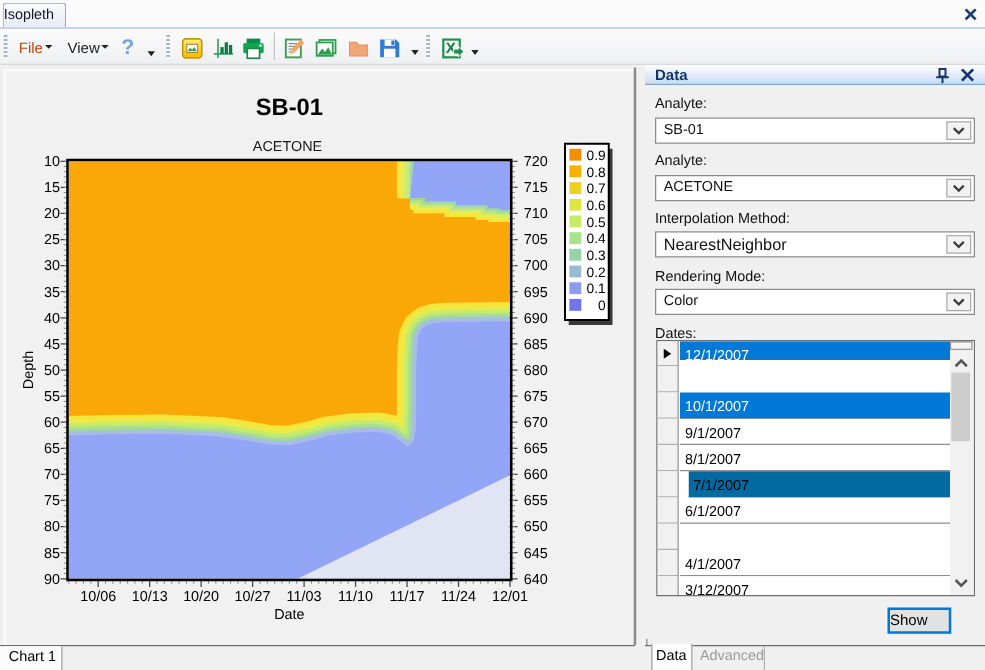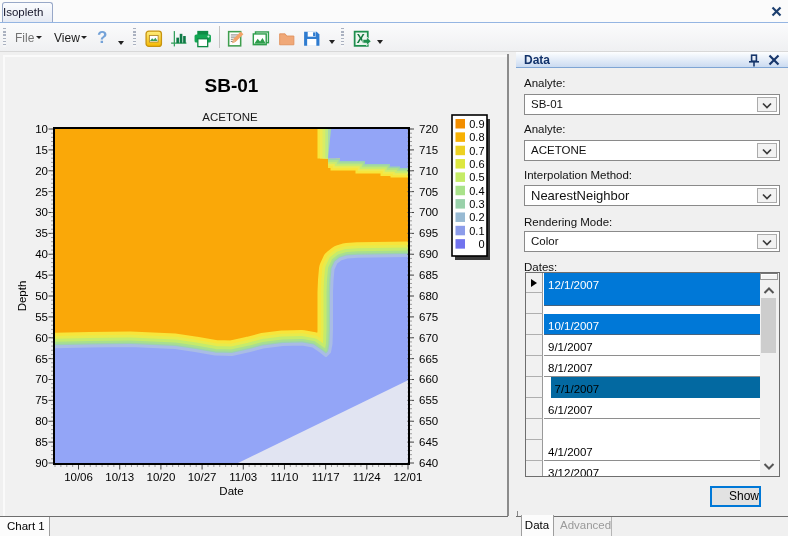--- a/index.html
+++ b/index.html
@@ -11,21 +11,21 @@
 <svg width="11" height="11" viewBox="0 0 11 11" style="position:absolute;left:771px;top:6px">
     <g stroke="#1C3E6E" stroke-width="2.2">
       <line x1="1.5" y1="1.5" x2="9.5" y2="9.5"></line>
       <line x1="9.5" y1="1.5" x2="1.5" y2="9.5"></line>
     </g>
   </svg>
 
 <div style="position:absolute;left:0;top:23px;width:788px;height:28px;background:linear-gradient(#FBFBFC,#EFF0F2);border-bottom:1px solid #D8D8D8"></div>
 <div class="grip" style="left:3px"></div>
 <div class="grip" style="left:133px"></div>
-<div style="position:absolute;left:15px;top:28px;height:20px;line-height:20px;font-size:12px;color:#737373">File</div>
+<div style="position:absolute;left:15px;top:28px;height:20px;line-height:20px;font-size:12px;color:#c2410c">File</div>
 <div style="position:absolute;left:36px;top:36px;width:0;height:0;border:3px solid transparent;border-top:3.8px solid #222"></div>
 <div style="position:absolute;left:54px;top:28px;height:20px;line-height:20px;font-size:12px;color:#1a1a1a">View</div>
 <div style="position:absolute;left:81px;top:36px;width:0;height:0;border:3px solid transparent;border-top:3.8px solid #222"></div>
 <div style="position:absolute;left:97px;top:27px;height:22px;line-height:22px;font-size:17px;font-weight:bold;color:#74A2D8">?</div>
 <div style="position:absolute;left:118px;top:41px;width:0;height:0;border:3.2px solid transparent;border-top:4px solid #222"></div>
 <svg width="17.5" height="17.5" viewBox="0 0 16 16" style="position:absolute;left:145px;top:30px">
     <defs>
       <linearGradient id="g1" x1="0" y1="0" x2="0" y2="1">
         <stop offset="0" stop-color="#FFEE7E"></stop>
         <stop offset="1" stop-color="#F5B800"></stop>
@@ -485,21 +485,21 @@
   </div>
 <div style="position:absolute;left:524px;top:230.5px;width:253.5px;height:19.5px;background:#fff;border:1px solid #8A8A8A">
 <div style="position:absolute;left:6px;top:0;height:19.5px;line-height:19.5px;font-size:11.5px;color:#111">Color</div>
 <div style="position:absolute;right:2px;top:2px;width:18px;height:13.5px;background:#F2F2F2;border:1px solid #ABABAB">
 <svg width="18" height="13" viewBox="0 0 18 13">
         <polyline points="5,4.5 9,8.5 13,4.5" fill="none" stroke="#3B3B3B" stroke-width="1.7"></polyline>
       </svg></div>
   </div>
 <div style="position:absolute;left:524.5px;top:271.5px;width:255px;height:205px;background:#fff;border:1px solid #6E6E6E;box-sizing:border-box;overflow:hidden">
     <div style="position:absolute;left:0;top:0.0px;width:17.5px;height:20.9px;background:#F1F1F1;border-right:1px solid #999;border-bottom:1px solid #AFAFAF;box-sizing:border-box"></div>
-    <div style="position:absolute;left:18.5px;top:0.0px;right:19px;height:33px;background:#0078D7;color:#fff;border-bottom:1px solid #46637F;box-sizing:border-box;font-size:11.5px;line-height:20.9px;padding-left:4px;padding-top:2px">12/1/2007</div>
+    <div style="position:absolute;left:18.5px;top:0.0px;right:19px;height:15px;background:#0078D7;color:#fff;border-bottom:1px solid #46637F;box-sizing:border-box;font-size:11.5px;line-height:20.9px;padding-left:4px;padding-top:2px">12/1/2007</div>
     <div style="position:absolute;left:0;top:20.9px;width:17.5px;height:20.9px;background:#F1F1F1;border-right:1px solid #999;border-bottom:1px solid #AFAFAF;box-sizing:border-box"></div>
     <div style="position:absolute;left:0;top:41.8px;width:17.5px;height:20.9px;background:#F1F1F1;border-right:1px solid #999;border-bottom:1px solid #AFAFAF;box-sizing:border-box"></div>
     <div style="position:absolute;left:18.5px;top:41.8px;right:19px;height:20.9px;background:#0078D7;color:#fff;border-bottom:1px solid #46637F;box-sizing:border-box;font-size:11.5px;line-height:20.9px;padding-left:4px;padding-top:2px">10/1/2007</div>
     <div style="position:absolute;left:0;top:62.7px;width:17.5px;height:20.9px;background:#F1F1F1;border-right:1px solid #999;border-bottom:1px solid #AFAFAF;box-sizing:border-box"></div>
     <div style="position:absolute;left:18.5px;top:62.7px;right:19px;height:20.9px;background:#fff;color:#000;border-bottom:1px solid #8E8E8E;box-sizing:border-box;font-size:11.5px;line-height:20.9px;padding-left:4px;padding-top:2px">9/1/2007</div>
     <div style="position:absolute;left:0;top:83.6px;width:17.5px;height:20.9px;background:#F1F1F1;border-right:1px solid #999;border-bottom:1px solid #AFAFAF;box-sizing:border-box"></div>
     <div style="position:absolute;left:18.5px;top:83.6px;right:19px;height:20.9px;background:#fff;color:#000;border-bottom:1px solid #8E8E8E;box-sizing:border-box;font-size:11.5px;line-height:20.9px;padding-left:4px;padding-top:2px">8/1/2007</div>
     <div style="position:absolute;left:0;top:104.5px;width:17.5px;height:20.9px;background:#F1F1F1;border-right:1px solid #999;border-bottom:1px solid #AFAFAF;box-sizing:border-box"></div>
     <div style="position:absolute;left:25px;top:104.5px;right:19px;height:20.9px;background:#0369a1;color:#000;border-bottom:1px solid #0369a1;box-sizing:border-box;font-size:11.5px;line-height:20.9px;padding-left:4px;padding-top:2px">7/1/2007</div>
     <div style="position:absolute;left:0;top:125.4px;width:17.5px;height:20.9px;background:#F1F1F1;border-right:1px solid #999;border-bottom:1px solid #AFAFAF;box-sizing:border-box"></div>
@@ -514,17 +514,17 @@
       <div style="position:absolute;left:0;top:0;width:18px;height:7.5px;background:#F5F5F5;border:1px solid #9a9a9a;border-top:1px solid #777;box-sizing:border-box;box-shadow:inset 1px 1px 0 #fff"></div>
       <svg width="18" height="14" viewBox="0 0 18 14" style="position:absolute;left:0;top:11px">
         <polyline points="4.5,9 9,4.5 13.5,9" fill="none" stroke="#555" stroke-width="2"></polyline>
       </svg>
       <div style="position:absolute;left:1.5px;top:25px;width:15px;height:55px;background:#CDCDCD"></div>
       <svg width="18" height="14" viewBox="0 0 18 14" style="position:absolute;left:0;bottom:3px">
         <polyline points="4.5,5 9,9.5 13.5,5" fill="none" stroke="#555" stroke-width="2"></polyline>
       </svg>
     </div>
   </div>
-<div style="position:absolute;left:710px;top:485.5px;width:51px;height:21px;background:#E2E2E2;border:2px solid #0078D7;box-sizing:border-box;font-size:12px;text-align:right;line-height:17px;color:#000">Show</div>
+<div style="position:absolute;left:710px;top:485.5px;width:51px;height:21px;background:#E2E2E2;border:2px solid #0078D7;box-sizing:border-box;font-size:12px;text-align:left;line-height:17px;color:#000">Show</div>
 <div style="position:absolute;left:516px;top:515.5px;width:272px;height:1px;background:#6E6E6E"></div>
 <div style="position:absolute;left:520.5px;top:514.5px;width:33px;height:21px;background:#FCFCFC;border-left:1px solid #9E9E9E;border-right:1px solid #9E9E9E;box-sizing:border-box;font-size:11.5px;text-align:center;line-height:20px;color:#000">Data</div>
 <div style="position:absolute;left:556px;top:517px;width:54px;height:19px;font-size:11.5px;line-height:17px;color:#9A9A9A;padding-left:4px">Advanced</div>
 <div style="position:absolute;left:611px;top:517px;width:1px;height:19px;background:#B5B5B5"></div>
 <div style="position:absolute;left:516.5px;top:511px;width:1px;height:5px;background:#888"></div>
 </body></html>

